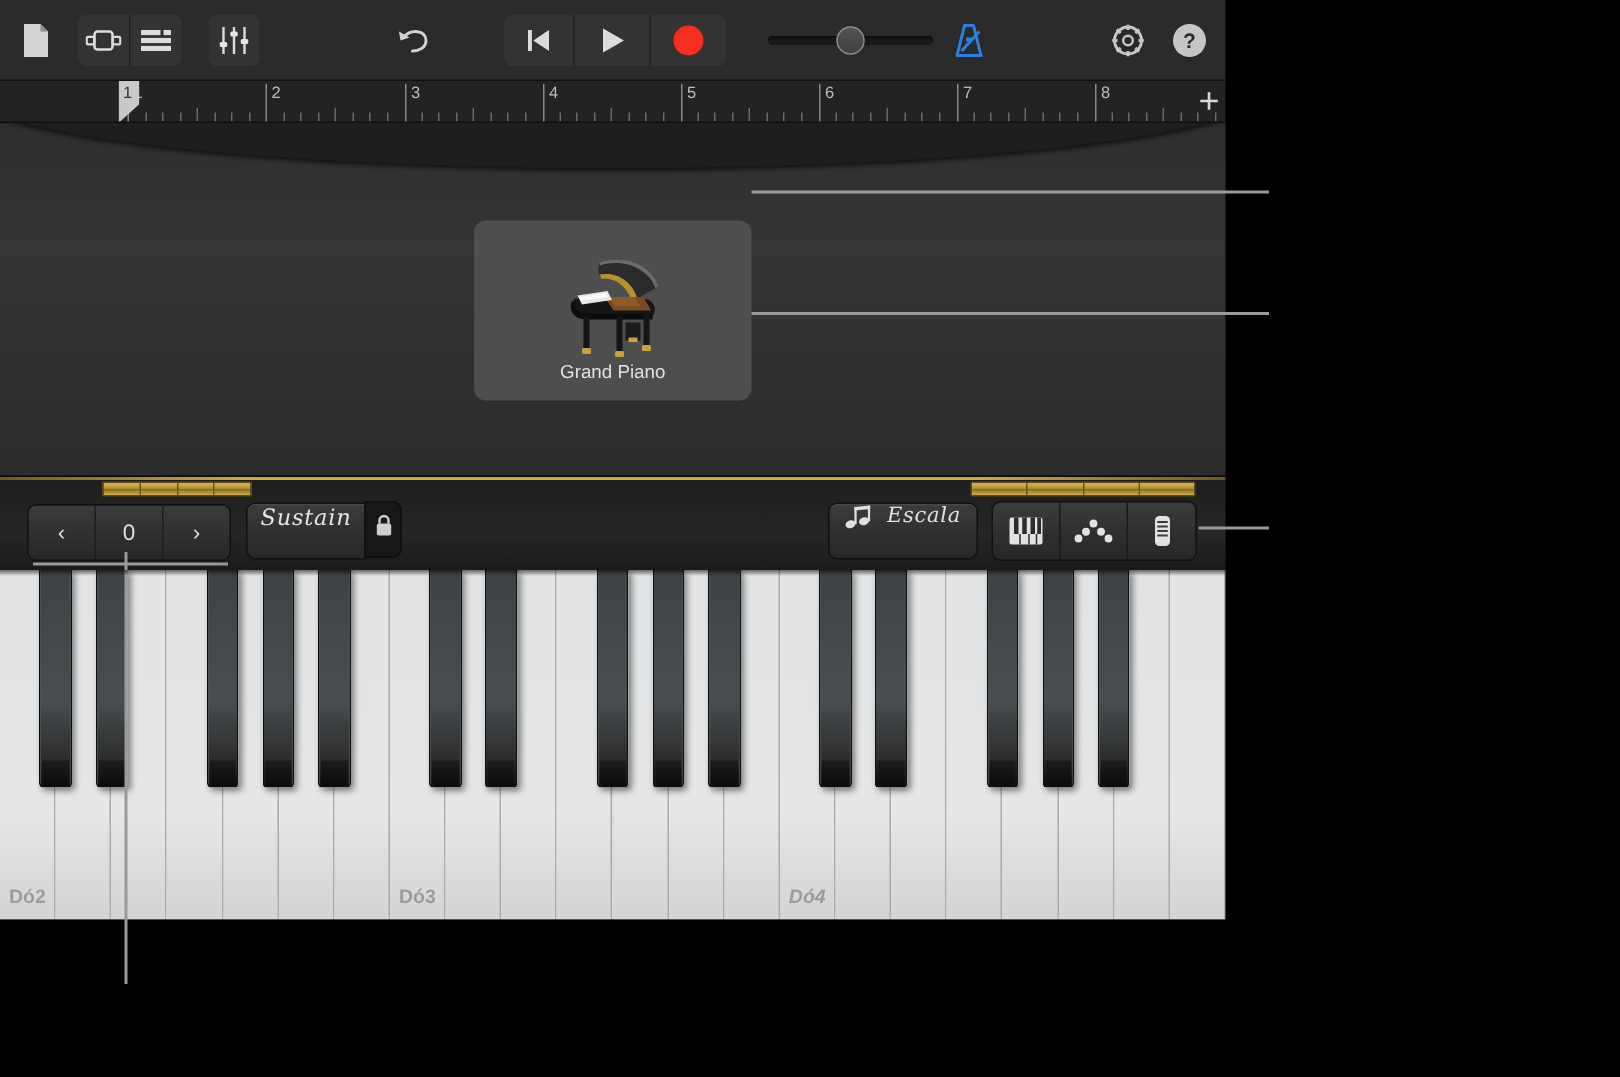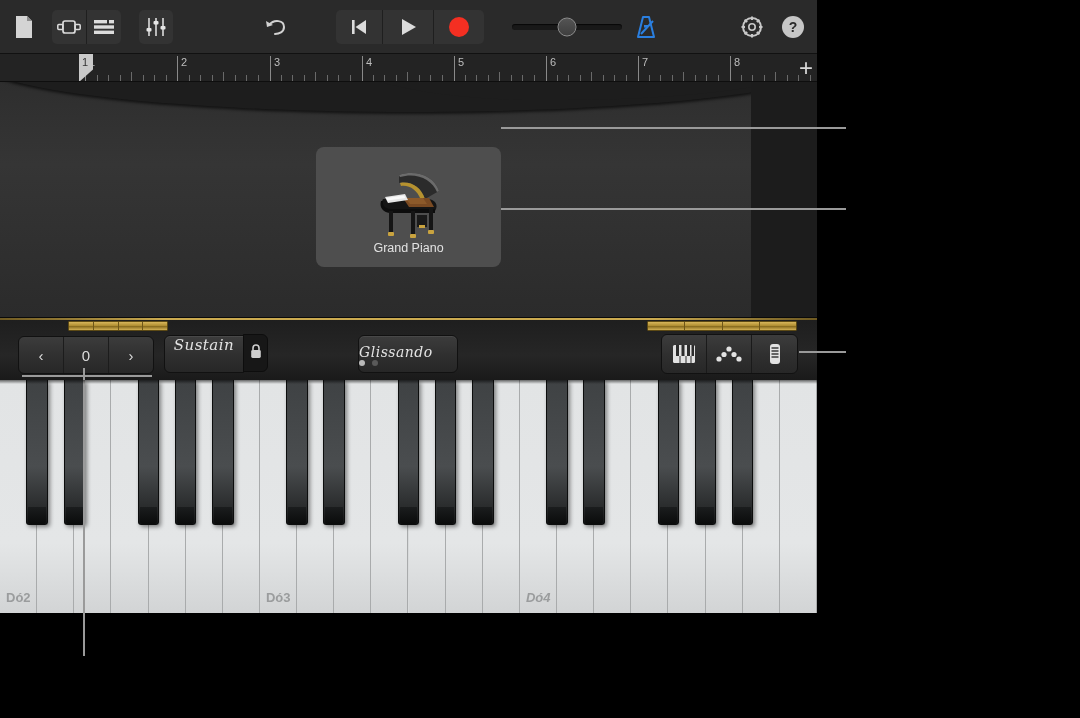--- a/index.html
+++ b/index.html
@@ -88,21 +88,21 @@
   }
   .add-btn {
     position: absolute; right: 4px; top: 50%;
     transform: translateY(-50%);
     font-size: 24px; color: #d8d8d8; line-height: 20px;
   }
 
   
   .stage {
     position: absolute; left: 0; top: 82px;
-    width: 751px; height: 235px;
+    width: 817px; height: 235px;
     background: linear-gradient(#2e2e2e 0%, #353535 35%, #2b2b2b 100%);
     overflow: hidden;
   }
   .lid {
     position: absolute; left: -20px; top: -30px;
     width: 860px; height: 60px;
     background: #1d1d1d;
     border-radius: 0 0 60% 60% / 0 0 100% 100%;
     box-shadow: 0 2px 3px rgba(0,0,0,.6);
   }
@@ -485,28 +485,33 @@
     <div class="stepper">
       <div>‹</div>
       <div>0</div>
       <div>›</div>
     </div>
 
     <div class="ctrl-btn" style="left:164px;top:17px;width:80px;height:38px;border-radius:6px 0 0 6px;">
       <span class="script" style="font-size:15px;">Sustain</span>
     </div>
 
-    <div class="ctrl-btn" style="left:358px;top:17px;width:100px;height:38px;flex-direction:column;">
-      <span class="script" style="font-size:14px;margin-top:-4px;">Glissando</span>
-      <div class="dots">
-        <div class="dot on"></div>
-        <div class="dot"></div>
-      </div>
-    </div>
-
+
+    <div class="ctrl-btn" style="left:552px;top:17px;width:100px;height:38px;gap:8px;">
+      <span>
+        <svg width="20" height="18" viewBox="0 0 20 18">
+          <ellipse cx="4" cy="13.5" rx="3.4" ry="2.6" fill="#e0e0e0" transform="rotate(-18 4 13.5)"></ellipse>
+          <ellipse cx="13" cy="11.5" rx="3.4" ry="2.6" fill="#e0e0e0" transform="rotate(-18 13 11.5)"></ellipse>
+          <rect x="6.6" y="2" width="1.5" height="11.5" fill="#e0e0e0"></rect>
+          <rect x="15.6" y="1" width="1.5" height="10.5" fill="#e0e0e0"></rect>
+          <path d="M6.6 2 L17.1 1 L17.1 3.4 L6.6 4.4 Z" fill="#e0e0e0"></path>
+        </svg>
+      </span>
+      <span class="script" style="font-size:14px;">Escala</span>
+    </div>
   </div>
 
   <div class="lockpad">
     <span>
       <svg width="12" height="15" viewBox="0 0 12 15">
         <path d="M3 6 V4 a3 3 0 0 1 6 0 V6" fill="none" stroke="#cfcfcf" stroke-width="1.6"></path>
         <rect x="1.2" y="6" width="9.6" height="8" rx="1.4" fill="#cfcfcf"></rect>
       </svg>
     </span>
   </div>

